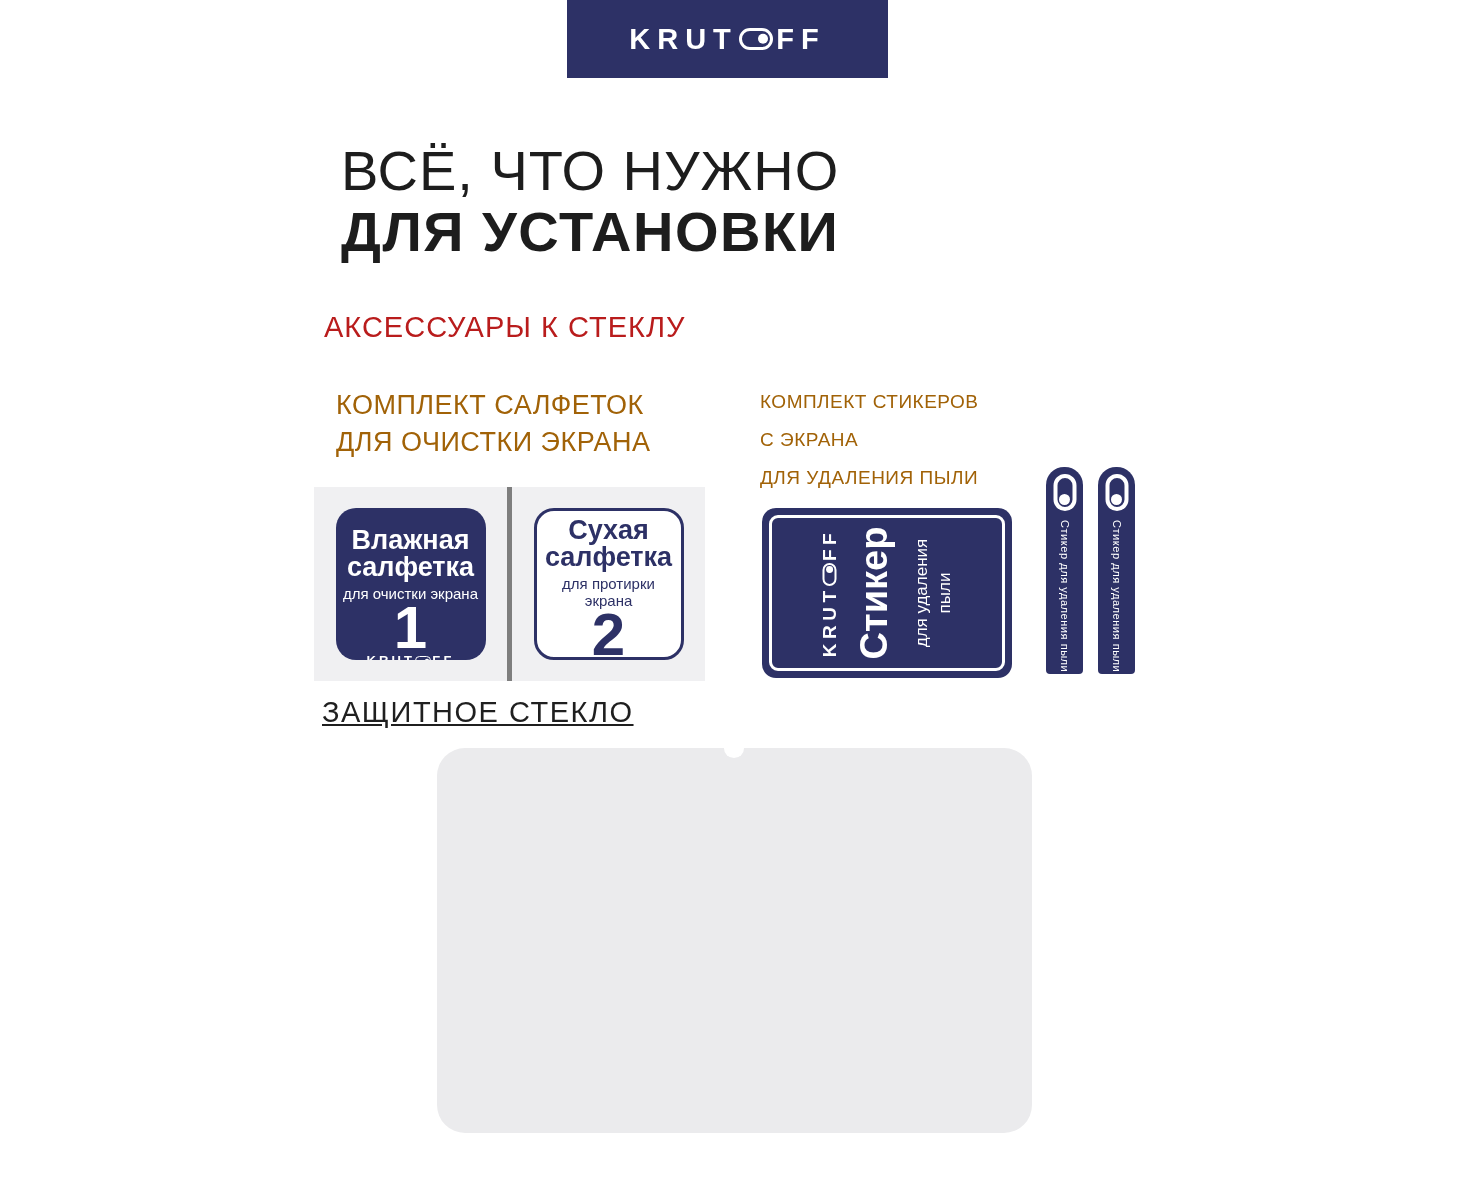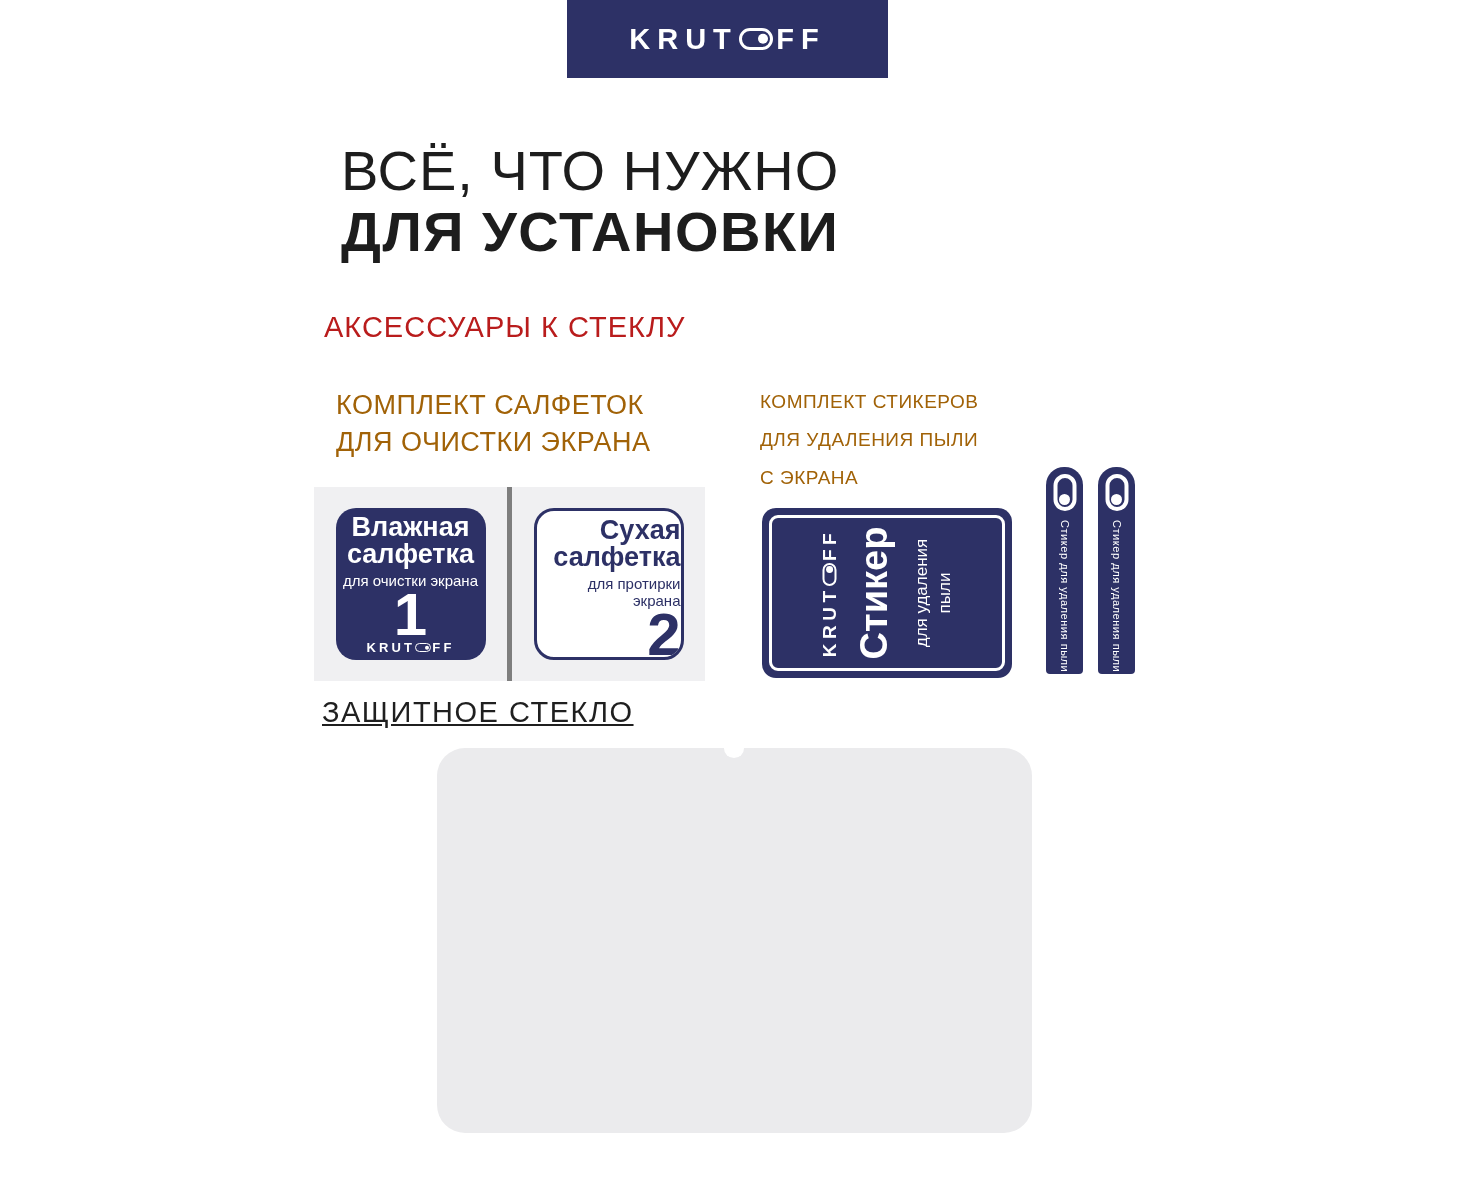--- a/index.html
+++ b/index.html
@@ -45,24 +45,24 @@
     position:absolute; left:322px; top:696px;
     font-size:29px; letter-spacing:1.5px; color:#1f1f1f;text-decoration:underline;
   }
 
   
   .wipes-panel { position:absolute; left:314px; top:487px; width:391px; height:194px; display:flex; }
   .wipe-half { flex:1; background:#f0f0f2; display:flex; align-items:center; justify-content:center; }
   .wipes-divider { width:5px; background:#7e7e7e; }
   .wipe-card {
     width:150px; height:152px; border-radius:20px;
-    text-align:center; padding-top:6px; overflow:hidden;
+    text-align:center; padding-top:19px; overflow:hidden;
   }
   .wipe-card.wet { background:#2d3166; color:#ffffff; }
-  .wipe-card.dry { background:#ffffff; color:#2d3166; border:3px solid #2d3166; padding-top:6px;text-align:right; }
+  .wipe-card.dry { background:#ffffff; color:#2d3166; border:3px solid #2d3166; padding-top:6px; }
   .wipe-name { font-size:27px; font-weight:700; line-height:27px; }
   .wipe-name .line { display:block; }
   .wipe-caption { font-size:15px; margin-top:4px; }
   .wipe-number { font-size:60px; font-weight:800; line-height:47px; margin-top:2px; }
   .krutoff-card { font-size:13px; letter-spacing:0.24em; margin-top:2px; justify-content:center; width:100%; }
 
   
   .sticker-card {
     position:absolute; left:762px; top:508px; width:250px; height:170px;
     background:#2d3166; border-radius:14px;
@@ -132,22 +132,22 @@
 
   <div class="subtitle">АКСЕССУАРЫ К СТЕКЛУ</div>
 
   <div class="col-title wipes-title">
     <span class="line">КОМПЛЕКТ САЛФЕТОК</span>
     <span class="line">ДЛЯ ОЧИСТКИ ЭКРАНА</span>
   </div>
 
   <div class="col-title stickers-title">
     <span class="line">КОМПЛЕКТ СТИКЕРОВ</span>
+    <span class="line">С ЭКРАНА</span>
     <span class="line">ДЛЯ УДАЛЕНИЯ ПЫЛИ</span>
-    <span class="line">С ЭКРАНА</span>
   </div>
 
   <div class="wipes-panel">
     <div class="wipe-half">
       <div class="wipe-card wet">
         <div class="wipe-name">
           <span class="line">Влажная</span>
           <span class="line">салфетка</span>
         </div>
         <div class="wipe-caption">для очистки экрана</div>

